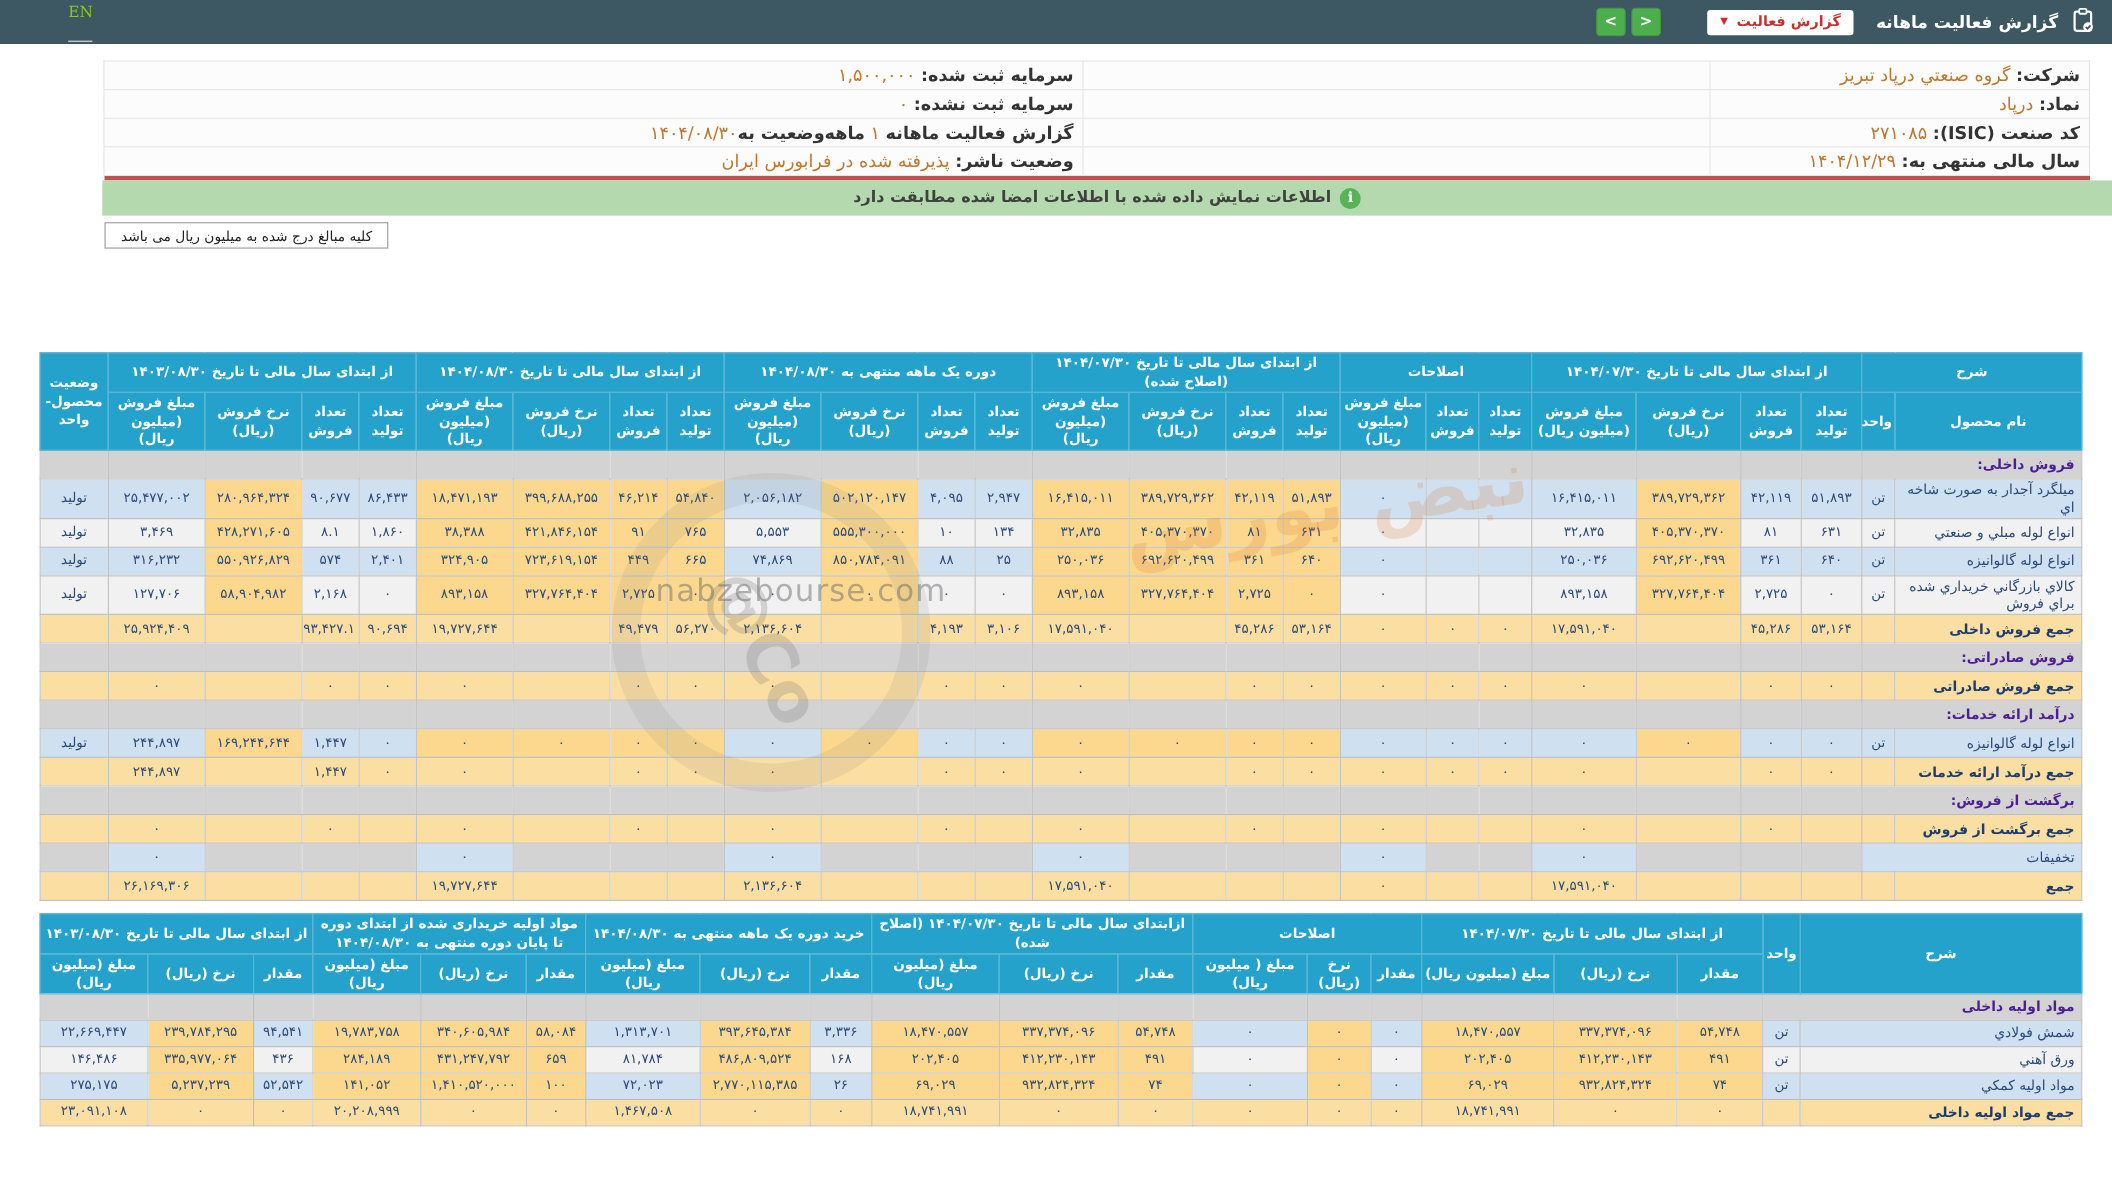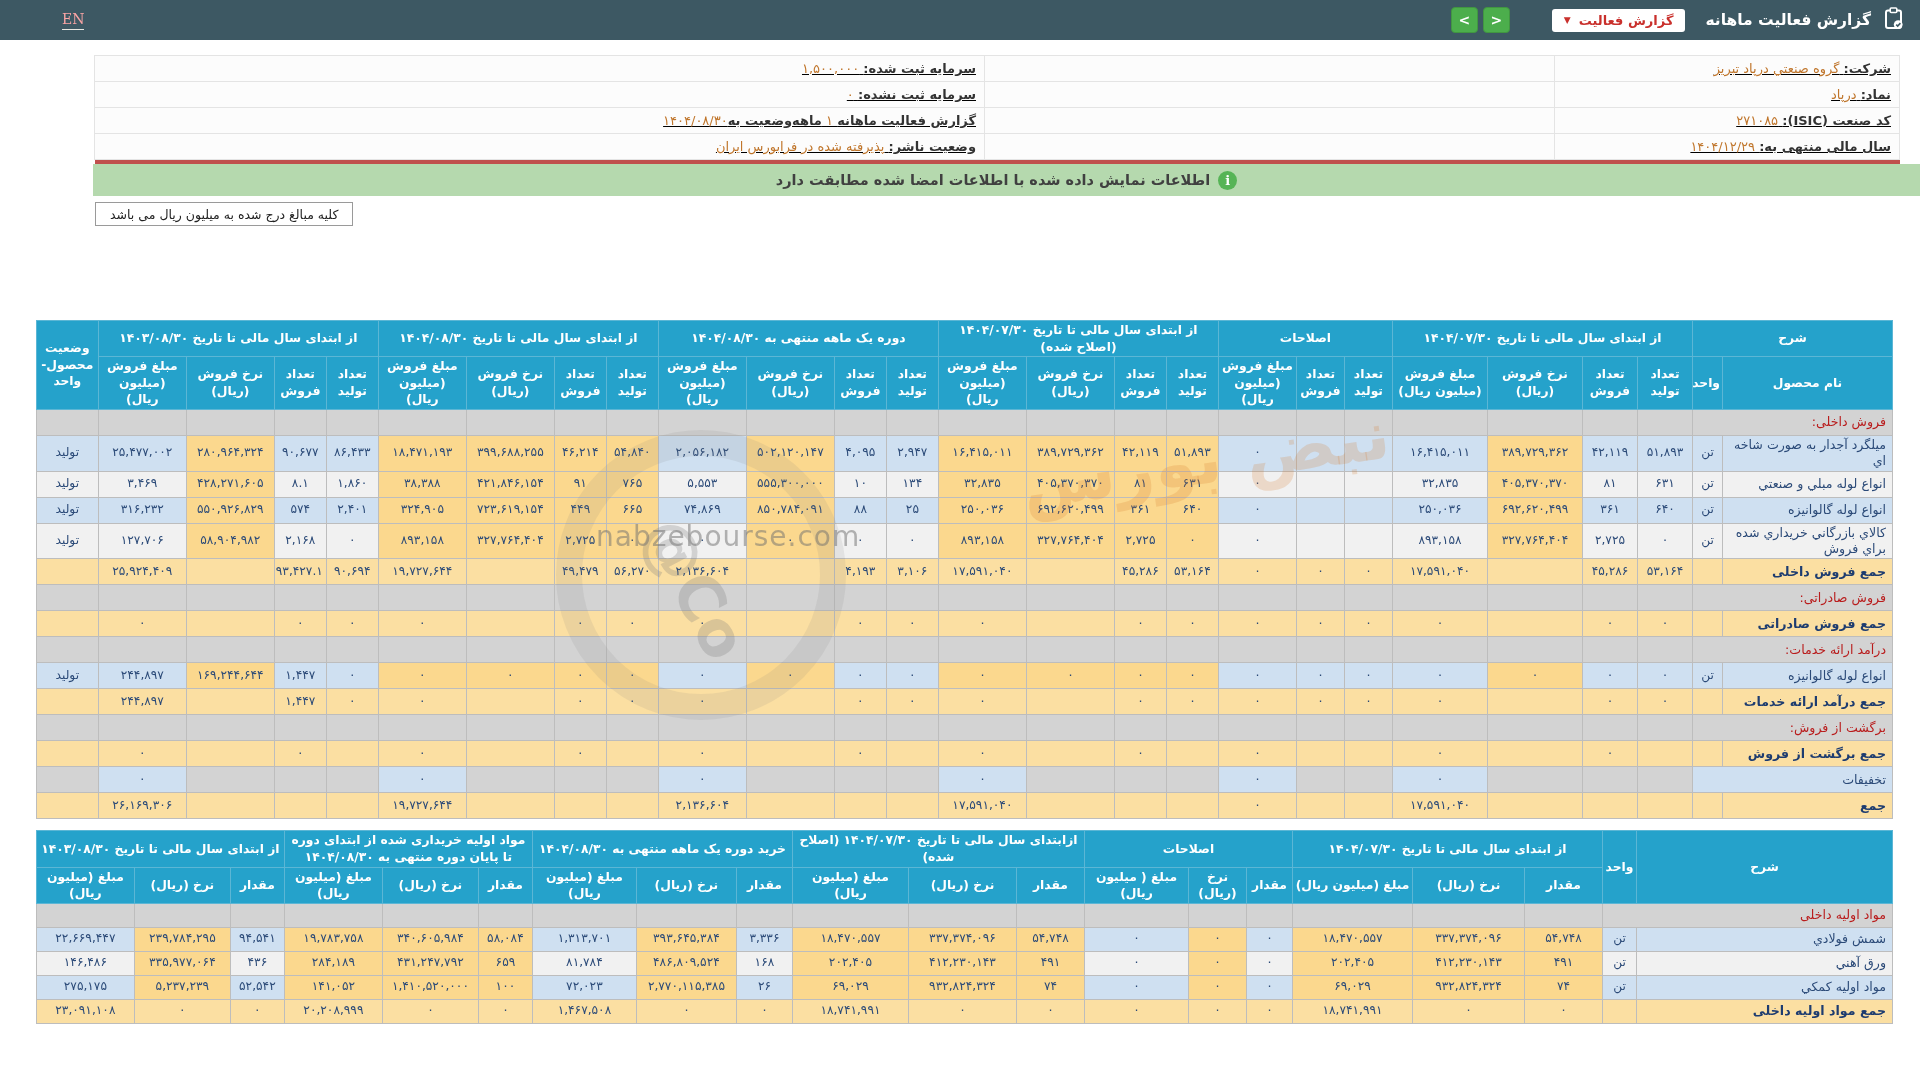--- a/index.html
+++ b/index.html
@@ -14,30 +14,30 @@
   .tb-title { color:#fff; font-size:15.5px; font-weight:bold; }
   .tb-dd { background:#fff; color:#c9302c; border:none; border-radius:3px;
            font-size:13px; font-weight:bold; padding:4px 12px; display:flex;
            align-items:center; gap:8px; cursor:pointer; margin-right:8px;
            font-family:inherit; }
   .tb-dd .caret { font-size:9px; color:#c9302c; }
   .tb-nav { direction:ltr; display:flex; gap:5px; margin-right:30px; }
   .nav-btn { width:27px; height:26px; background:#4cae4c; border:1px solid #419641;
              border-radius:4px; color:#fff; font-weight:bold; font-size:14px;
              line-height:1; cursor:pointer; font-family:inherit; }
-  .tb-lang { color:#fca5a5; font-family:"DejaVu Serif","Liberation Serif",serif;
+  .tb-lang { color:#84cc16; font-family:"DejaVu Serif","Liberation Serif",serif;
              font-size:14px; text-decoration:none; border-bottom:1px solid #e8e8e2;
-             padding-bottom:2px; cursor:pointer; }
+             padding-bottom:18px; cursor:pointer; }
 
   
   .info-wrap { position:absolute; top:55px; right:20px; width:1805px;
                border-bottom:4px solid #c0504d; }
   table.info { width:100%; border-collapse:collapse; table-layout:fixed; }
   table.info td { border:1px solid #e4e4e4; height:26px; background:#fcfcfc;
-                  padding:2px 8px; font-size:13px; text-align:right;text-decoration:underline; }
+                  padding:2px 8px; font-size:16px; text-align:right; }
   .i-label { color:#333; font-weight:bold; }
   .i-val { color:#c0762c; }
 
   
   .notice { position:absolute; top:164px; left:93px; right:0; height:32px;
             background:#b5d9ae; display:flex; align-items:center; justify-content:center;
             gap:8px; }
   .notice-text { color:#404040; font-size:14.5px; font-weight:bold; }
   .info-icon { width:19px; height:19px; border-radius:50%; background:#56b456;
                color:#fff; font-weight:bold; font-size:13px; text-align:center;
@@ -63,21 +63,21 @@
              line-height:1.35; text-align:center; }
   .grid .h1 th { height:23px; }
   .t1 .h2 th { height:42px; }
   .t2 .h2 th { height:24px; }
   .grid td { border:1px solid #bdbdbd; text-align:center; color:#2b4a78;
              padding:1px 3px; height:26px; font-size:12.2px; line-height:1.3;
              overflow:hidden; }
   .t2 td { height:24px; }
   td.name { text-align:right; padding-right:6px; font-size:12.6px; }
   td.sec { background:#d3d3d3; }
-  td.sec.name { color:#b91c1c; font-weight:normal; }
+  td.sec.name { color:#4c1d95; font-weight:bold; }
   td.b { background:#cfe0f1; }
   td.w { background:#f1f1f1; }
   td.hl { background:#fbd88e; }
   td.sum { background:#fbdfa2; }
   td.sum.name { font-weight:bold; color:#1d3c70; }
 
   
   .wm { position:absolute; pointer-events:none; z-index:50; }
   .wm-ring { left:556px; top:430px; width:290px; height:290px;
              border:26px solid rgba(120,120,120,.12); border-radius:50%; }

